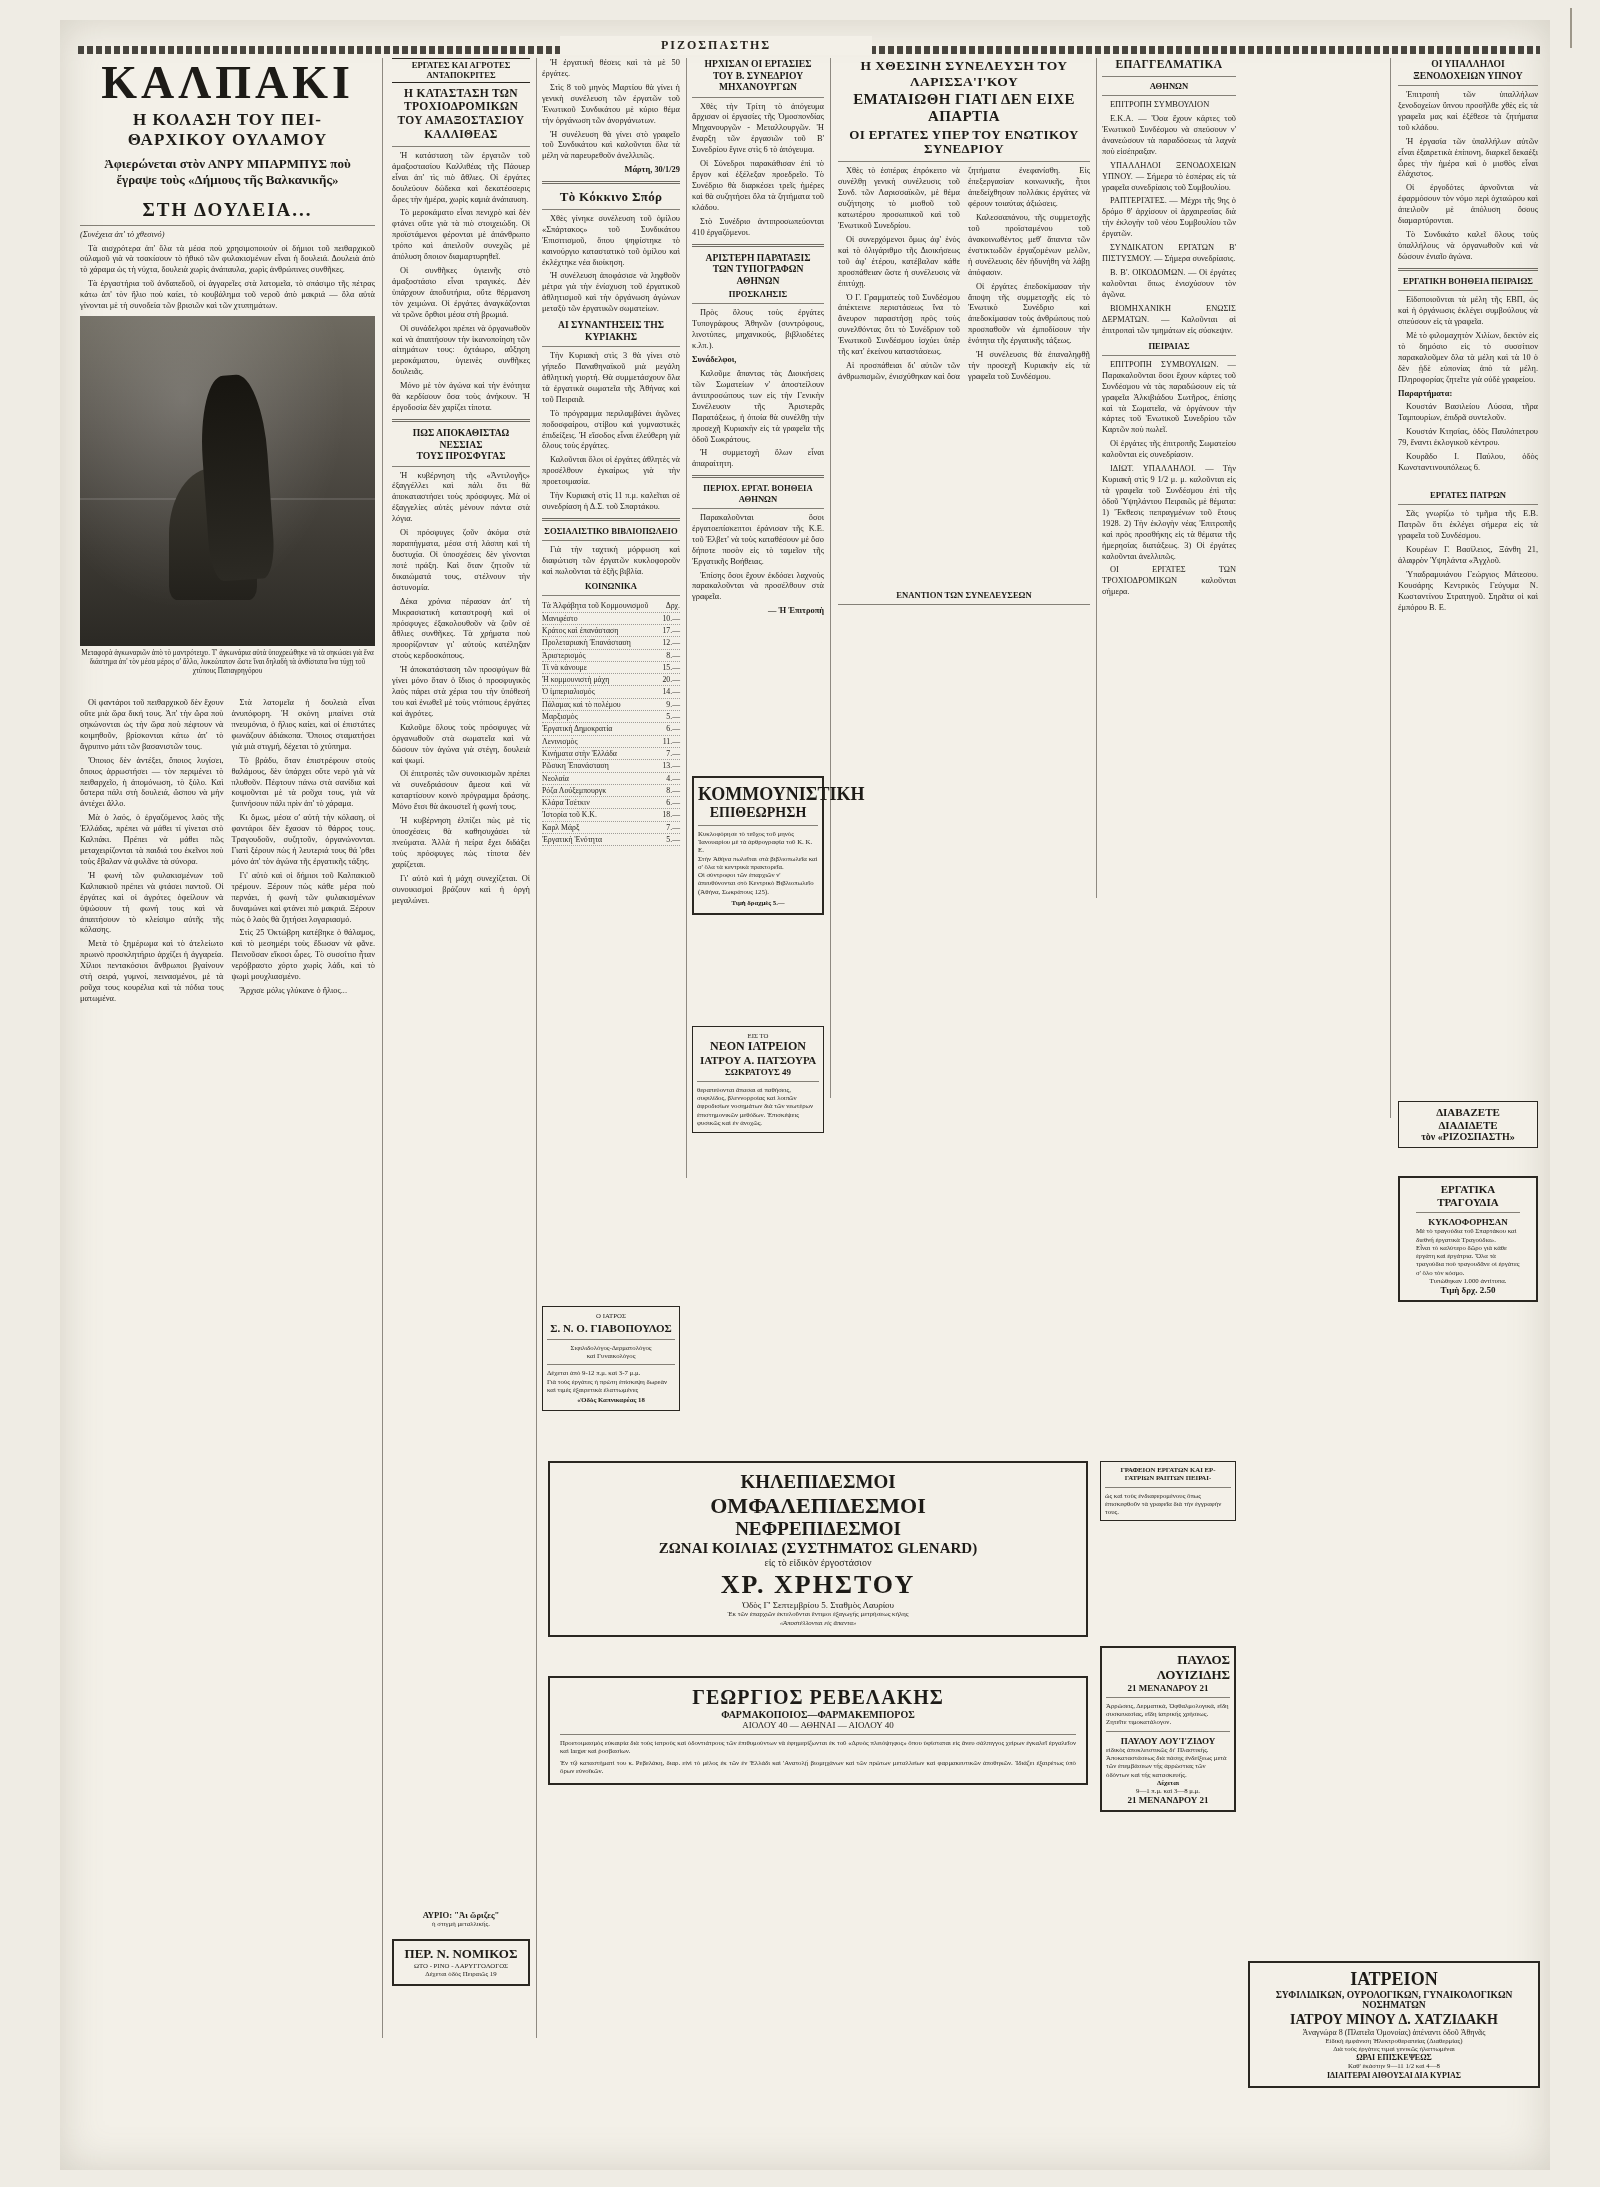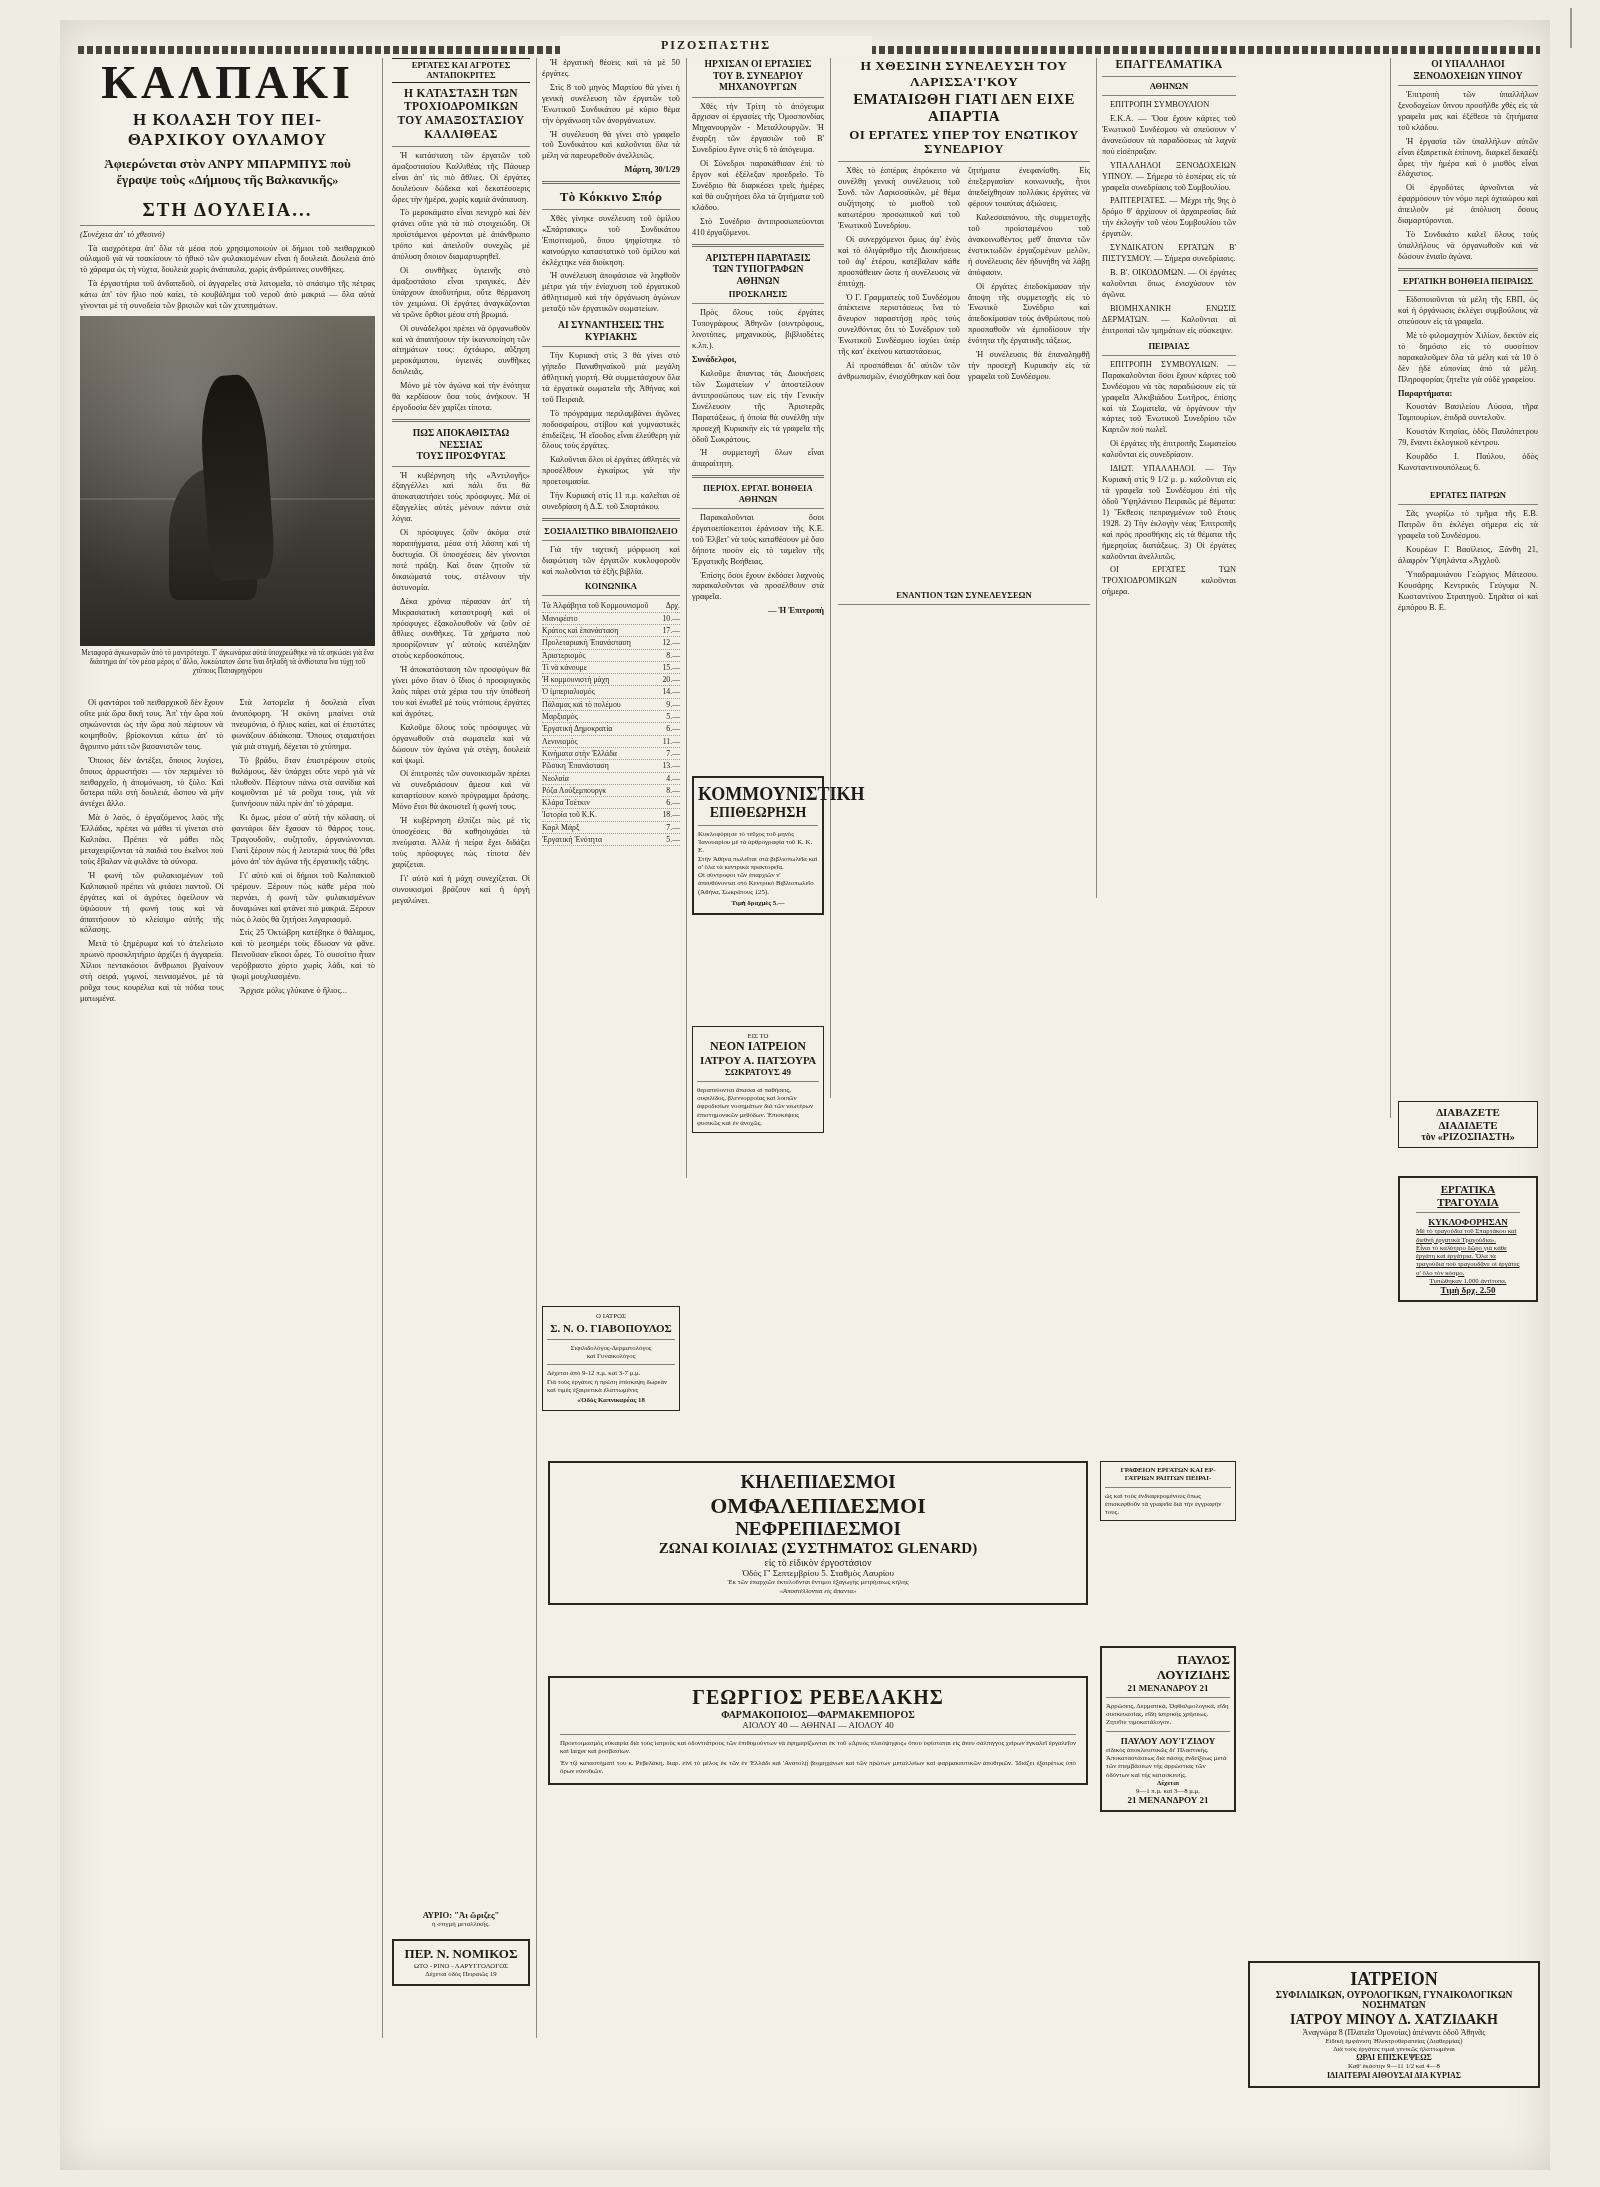--- a/index.html
+++ b/index.html
@@ -488,20 +488,21 @@
     </div>
   </div>
 
   <div class="col" style="left:548px; top:1455px; width:540px;">
     <div class="adbox thick" style="padding:8px 10px;">
       <div class="adtitle" style="font-size:19px;">ΚΗΛΕΠΙΔΕΣΜΟΙ</div>
       <div class="adtitle" style="font-size:22px;">ΟΜΦΑΛΕΠΙΔΕΣΜΟΙ</div>
       <div class="adtitle" style="font-size:19px;">ΝΕΦΡΕΠΙΔΕΣΜΟΙ</div>
       <div class="adtitle" style="font-size:15px;">ΖΩΝΑΙ ΚΟΙΛΙΑΣ (ΣΥΣΤΗΜΑΤΟΣ GLENARD)</div>
       <div class="center" style="font-size:10px;">εἰς τὸ εἰδικὸν ἐργοστάσιον</div>
+      <div class="bigad-name" style="margin-top:2px;">ΧΡ. ΧΡΗΣΤΟΥ</div>
       <div class="center" style="font-size:9px;">Ὁδὸς Γ' Σεπτεμβρίου 5. Σταθμὸς Λαυρίου</div>
       <div class="center xsmall">Ἐκ τῶν ἐπαρχιῶν ἐκτελοῦνται ἔντιμοι ἐξαγωγῆς μετρήσεως κήλης</div>
       <div class="center xsmall" style="font-style:italic;">«Ἀποστέλλονται εἰς ἅπαντα»</div>
     </div>
   </div>
 
   <div class="col" style="left:548px; top:1670px; width:540px;">
     <div class="adbox thick" style="padding:8px 10px;">
       <div class="bigad-name2">ΓΕΩΡΓΙΟΣ ΡΕΒΕΛΑΚΗΣ</div>
       <div class="center" style="font-size:10px;font-weight:bold;">ΦΑΡΜΑΚΟΠΟΙΟΣ—ΦΑΡΜΑΚΕΜΠΟΡΟΣ</div>
@@ -589,21 +590,21 @@
 
   <div class="col" style="left:1398px; top:1095px; width:140px;">
     <div class="adbox" style="padding:4px;">
       <div class="adtitle" style="font-size:11px;">ΔΙΑΒΑΖΕΤΕ</div>
       <div class="adtitle" style="font-size:11px;">ΔΙΑΔΙΔΕΤΕ</div>
       <div class="adtitle" style="font-size:10px;">τὸν «ΡΙΖΟΣΠΑΣΤΗ»</div>
     </div>
   </div>
 
   <div class="col" style="left:1398px; top:1170px; width:140px;">
-    <div class="adbox thick" style="padding:5px 16px;text-decoration:underline;">
+    <div class="adbox thick" style="padding:5px 16px;">
       <div class="adtitle" style="font-size:11px;">ΕΡΓΑΤΙΚΑ ΤΡΑΓΟΥΔΙΑ</div>
       <hr class="hr">
       <div class="center" style="font-size:9px;font-weight:bold;">ΚΥΚΛΟΦΟΡΗΣΑΝ</div>
       <div class="xsmall">Μὲ τὸ τραγούδια τοῦ Σπαρτάκου καὶ διεθνῆ ἐργατικὰ Τραγούδια».</div>
       <div class="xsmall">Εἶναι τὸ καλύτερο δῶρο γιὰ κάθε ἐργάτη καὶ ἐργάτρια. Ὅλα τὰ τραγούδια ποὺ τραγουδᾶνε οἱ ἐργάτες σ' ὅλο τὸν κόσμο.</div>
       <div class="xsmall center">Τυπώθηκαν 1.000 ἀντίτυπα.</div>
       <div class="center" style="font-size:9px;font-weight:bold;">Τιμὴ δρχ. 2.50</div>
     </div>
   </div>
 

